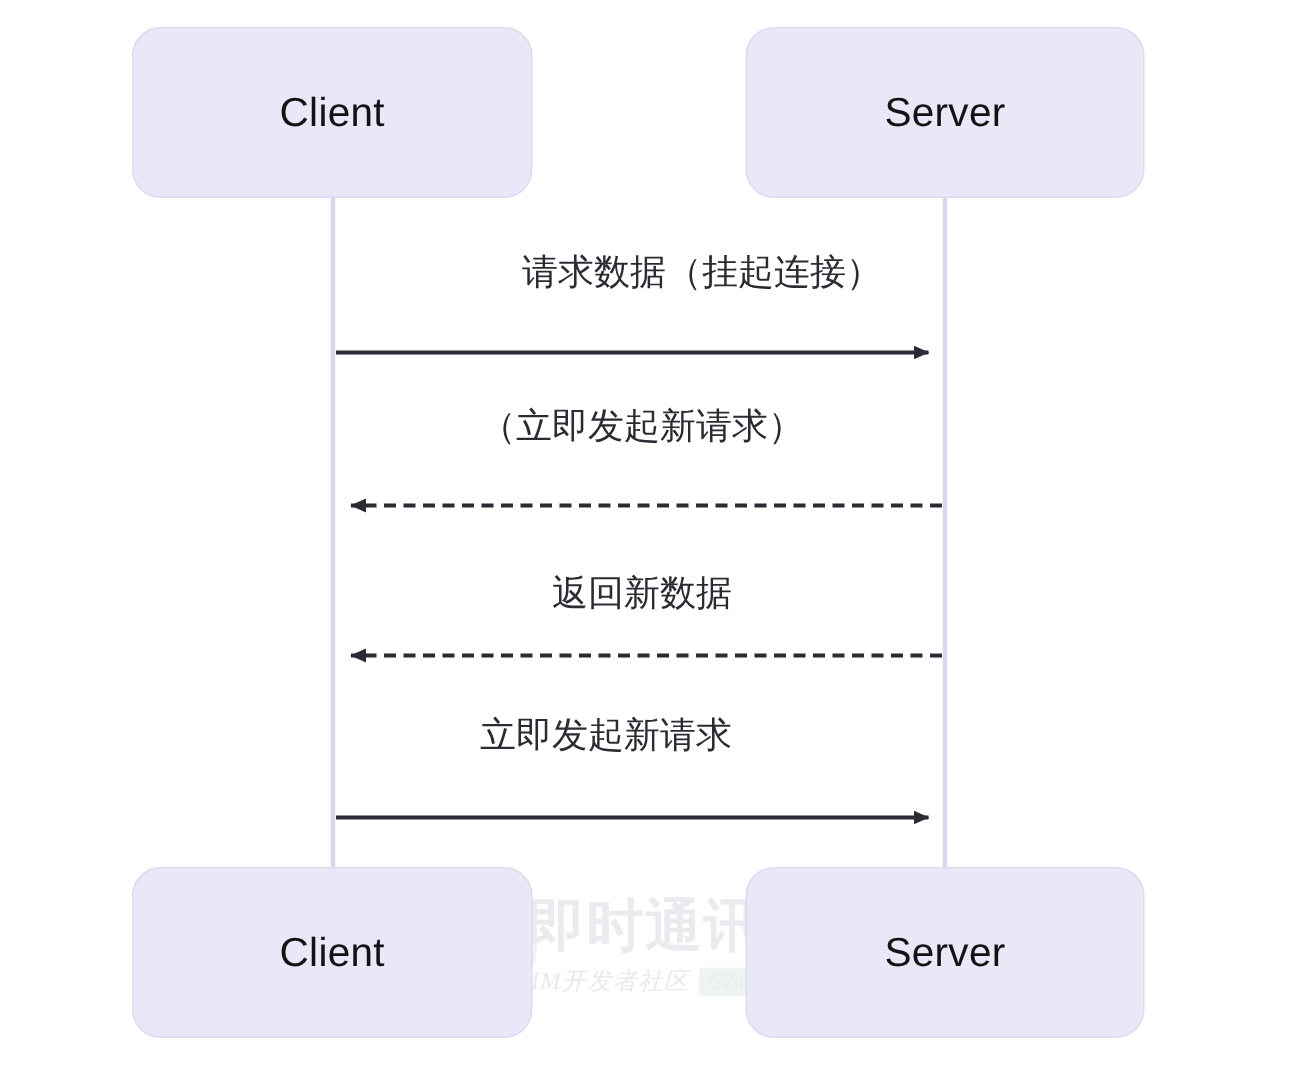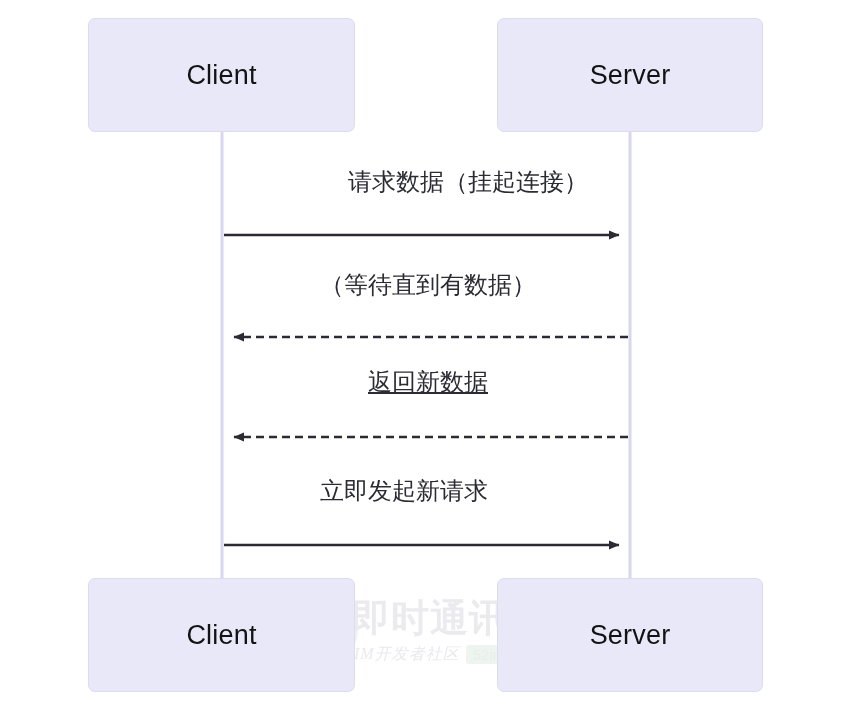--- a/index.html
+++ b/index.html
@@ -23,21 +23,21 @@
     top: 0;
     width: 864px;
     height: 725px;
   }
   
   .actor-box {
     position: absolute;
     box-sizing: border-box;
     background: #e8e8f8;
     border: 1.6px solid #dcdcf0;
-    border-radius: 7px;
+    border-radius: 19px;
     display: flex;
     align-items: center;
     justify-content: center;
     z-index: 3;
   }
   .actor-label {
     font-family: "Liberation Sans", "DejaVu Sans", sans-serif;
     font-size: 27px;
     color: #131313;
     letter-spacing: 0.2px;
@@ -178,19 +178,19 @@
   <div class="actor-box" id="actor-client-bottom">
     <span class="actor-label">Client</span>
   </div>
 
   <div class="actor-box" id="actor-server-bottom">
     <span class="actor-label">Server</span>
   </div>
 
   <div class="msg-label" style="left:428px; top:170px;margin-left:40px;">请求数据（挂起连接）</div>
 
-  <div class="msg-label" style="left:428px; top:273px;">（等待直到有数据）</div>
+  <div class="msg-label" style="left:428px; top:273px;">（立即发起新请求）</div>
 
-  <div class="msg-label" style="left:428px; top:370px;text-decoration:underline;">返回新数据</div>
+  <div class="msg-label" style="left:428px; top:384px;">返回新数据</div>
 
   <div class="msg-label" style="left:404px; top:479px;">立即发起新请求</div>
 
 </div>
 
 </body></html>

